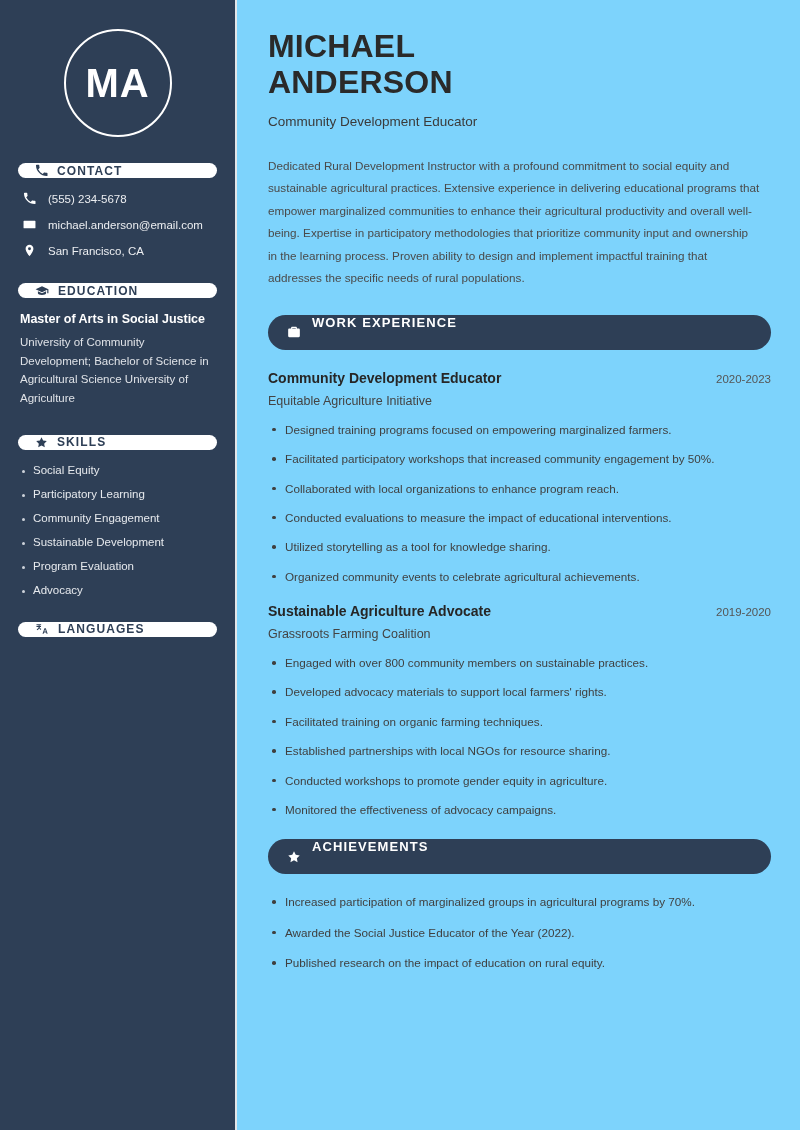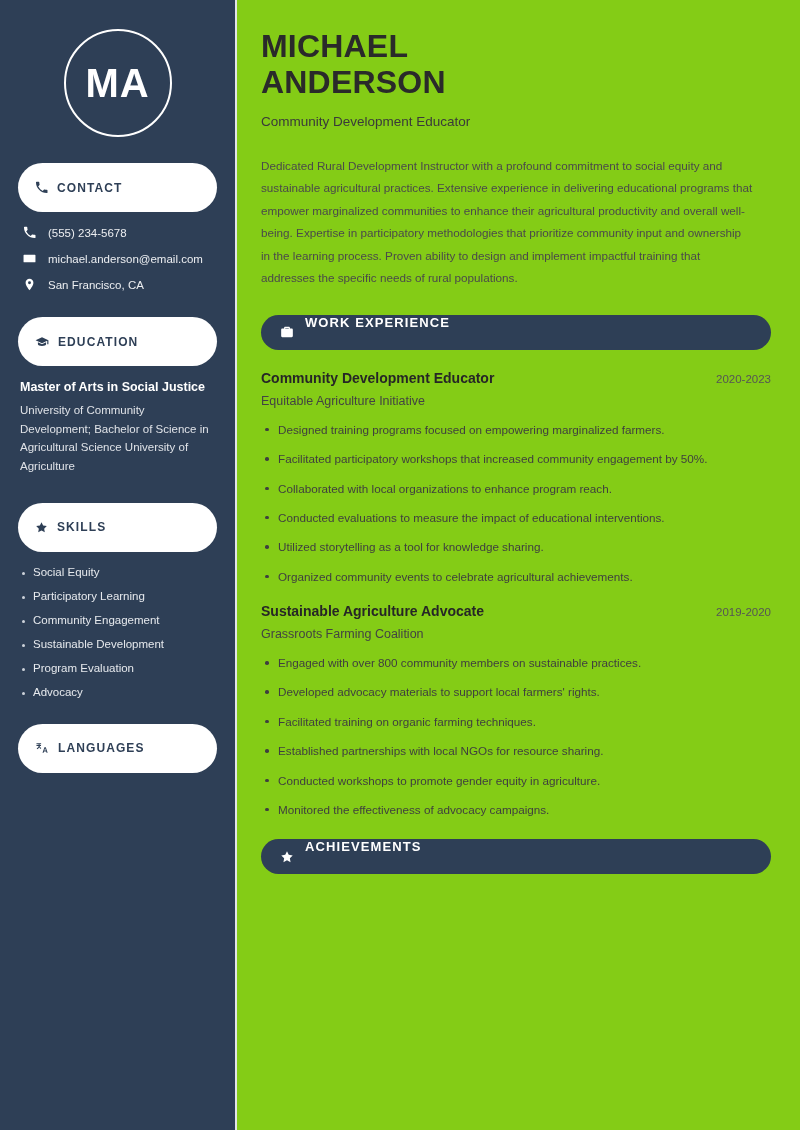--- a/index.html
+++ b/index.html
@@ -50,21 +50,21 @@
     font-weight: 700;
     letter-spacing: 1px;
     color: #ffffff;
     line-height: 1;
   }
 
   
   .pill {
     background: #ffffff;
     border-radius: 999px;
-    height: 49px;
+    height: 15px;
     display: flex;
     align-items: center;
     gap: 9px;
     padding: 0 17px;
     margin-bottom: 14px;
   }
   .pill-label {
     color: #2e3f56;
     font-size: 12px;
     font-weight: bold;
@@ -125,22 +125,22 @@
     height: 3px;
     border-radius: 50%;
     background: #cdd3da;
   }
 
   .sidebar-section.skills { margin-top: 0; }
 
   
   .main {
     flex: 1;
-    padding: 28px 29px 0 24px;
-    background: #84cc16;
+    padding: 28px 29px 0 31px;
+    background: #7dd3fc;
   }
 
   .name {
     font-size: 32px;
     font-weight: bold;
     line-height: 1.14;
     color: #2a2a2a;
     letter-spacing: 0.2px;
   }
   .job-title {
@@ -387,16 +387,21 @@
     <section class="ach-section">
       <div class="sec-pill">
         <span class="sec-pill-icon">
           <svg width="14" height="14" viewBox="0 0 24 24" fill="currentColor">
             <path d="M12 2.2l3 6.1 6.8 1-4.9 4.8 1.2 6.7L12 17.6l-6.1 3.2 1.2-6.7L2.2 9.3l6.8-1 3-6.1z"></path>
           </svg>
         </span>
         <span class="sec-pill-label">ACHIEVEMENTS</span>
       </div>
 
+      <ul class="main-bullets">
+        <li>Increased participation of marginalized groups in agricultural programs by 70%.</li>
+        <li>Awarded the Social Justice Educator of the Year (2022).</li>
+        <li>Published research on the impact of education on rural equity.</li>
+      </ul>
     </section>
 
   </main>
 </div>
 
 </body></html>

